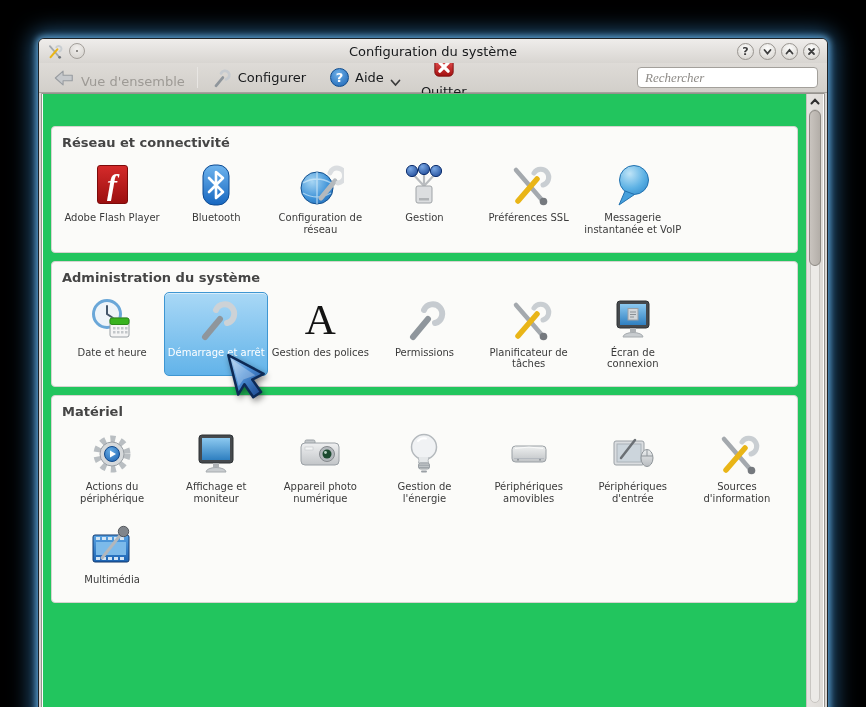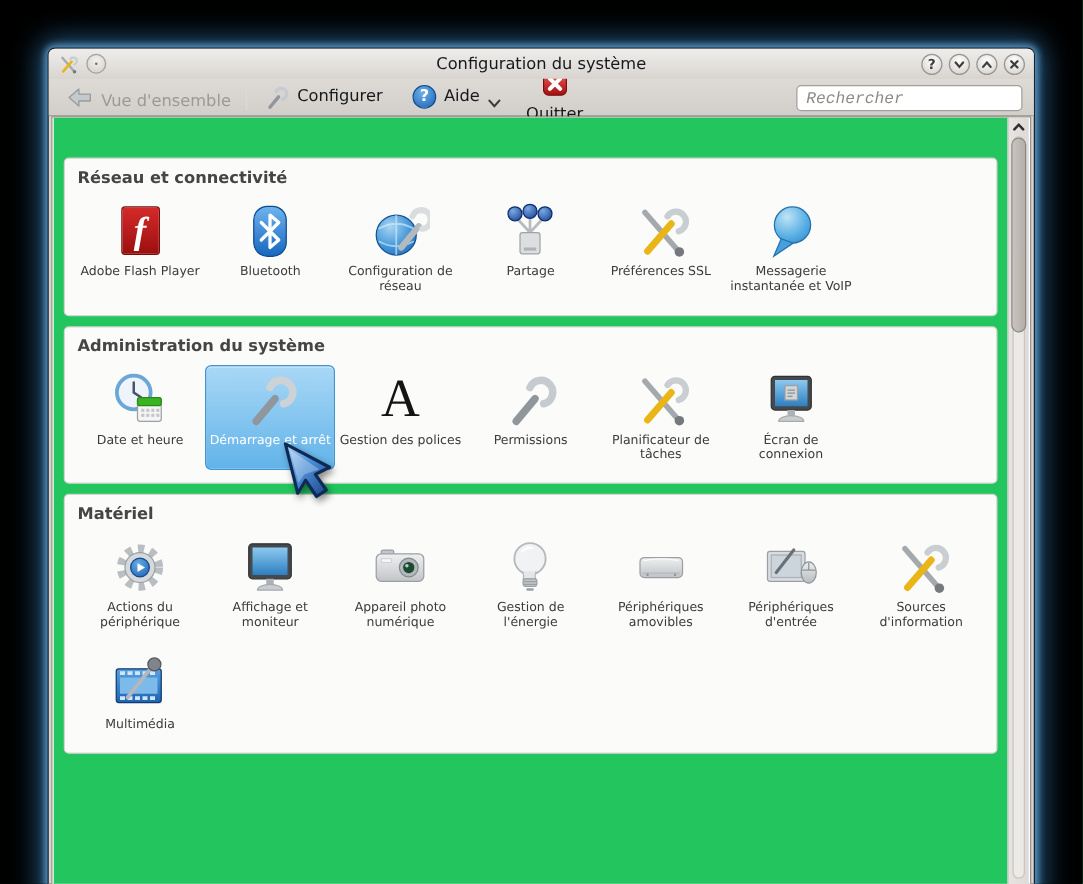--- a/index.html
+++ b/index.html
@@ -36,21 +36,21 @@
   .tool-btn { display:flex; align-items:center; gap:6px; font-size:13px; color:#17191b; padding:2px 5px; }
   .tool-btn .ticon { width:22px; height:22px; display:block; }
   .tool-btn.disabled { color:#9d9a95;align-items:flex-end; }
   .tsep { width:1px; height:21px; background:#b5b2ad; border-right:1px solid #e8e6e3; margin:0 7px; }
   .help-badge { width:19px; height:19px; border-radius:50%;
     background:radial-gradient(circle at 42% 30%,#6db0e8,#1c63b4); border:1px solid #0e4c8e;
     color:#fff; font-weight:bold; font-size:13px; display:flex; align-items:center; justify-content:center; }
   .chev-down { margin:10px 2px 0 0; }
   .searchbox { margin-left:auto; }
   .searchbox input { width:181px; height:21px; border:1px solid #a3a09b; border-radius:4px;
-    background:#fff; font-family:Liberation Mono, monospace; font-size:13px; font-style:italic; color:#8d8a86;
+    background:#fff; font-family:Liberation Serif, serif; font-size:13px; font-style:italic; color:#8d8a86;
     padding:0 7px; outline:none; }
   .searchbox input::placeholder { color:#8d8a86; font-style:italic; }
 
   
   .content { flex:1; position:relative; margin:0 2px 3px 2px; background:#fefefe;
     border:1px solid #96938e; border-radius:0 0 2px 2px; overflow:hidden; }
   .view { position:absolute; left:1px; top:0; right:18px; bottom:1px; overflow:hidden;
     padding:32px 8px 0 8px; background:#22c55e; }
 
   .panel { background:#fbfbf9; border:1px solid #d6d4d0; border-radius:4px;
@@ -229,21 +229,21 @@
                       </radialGradient>
                     </defs>
                   <path d="M12 12 L24 25 M24 10 V25 M36 12 L24 25" stroke="#b9bcbf" stroke-width="2.2"></path>
                   <circle cx="12" cy="10" r="5.6" fill="url(#g-sh)" stroke="#0d2f6e"></circle>
                   <circle cx="24" cy="8" r="5.6" fill="url(#g-sh)" stroke="#0d2f6e"></circle>
                   <circle cx="36" cy="10" r="5.6" fill="url(#g-sh)" stroke="#0d2f6e"></circle>
                   <rect x="16" y="25" width="16" height="17" rx="2" fill="#dcdee0" stroke="#9fa3a7"></rect>
                   <rect x="19" y="37" width="10" height="2.5" fill="#b0b3b6"></rect>
                 </svg>
               </div>
-              <div class="tile-label">Partage</div>
+              <div class="tile-label">Gestion</div>
             </div>
             <div class="tile">
               <div class="tile-icon">
                 <svg viewBox="0 0 48 48">
                   <path d="M11 9 L37 39" stroke="#a4a9ae" stroke-width="4.5" stroke-linecap="round"></path>
                   <circle cx="38.5" cy="40.5" r="3.8" fill="#75797e"></circle>
                   <path d="M13 40 L32 18" stroke="#e9b517" stroke-width="5.5" stroke-linecap="round"></path>
                   <path d="M29 12 a8 8 0 1 1 9 12" stroke="#c9ced2" stroke-width="5" fill="none" stroke-linecap="round"></path>
                 </svg>
               </div>

